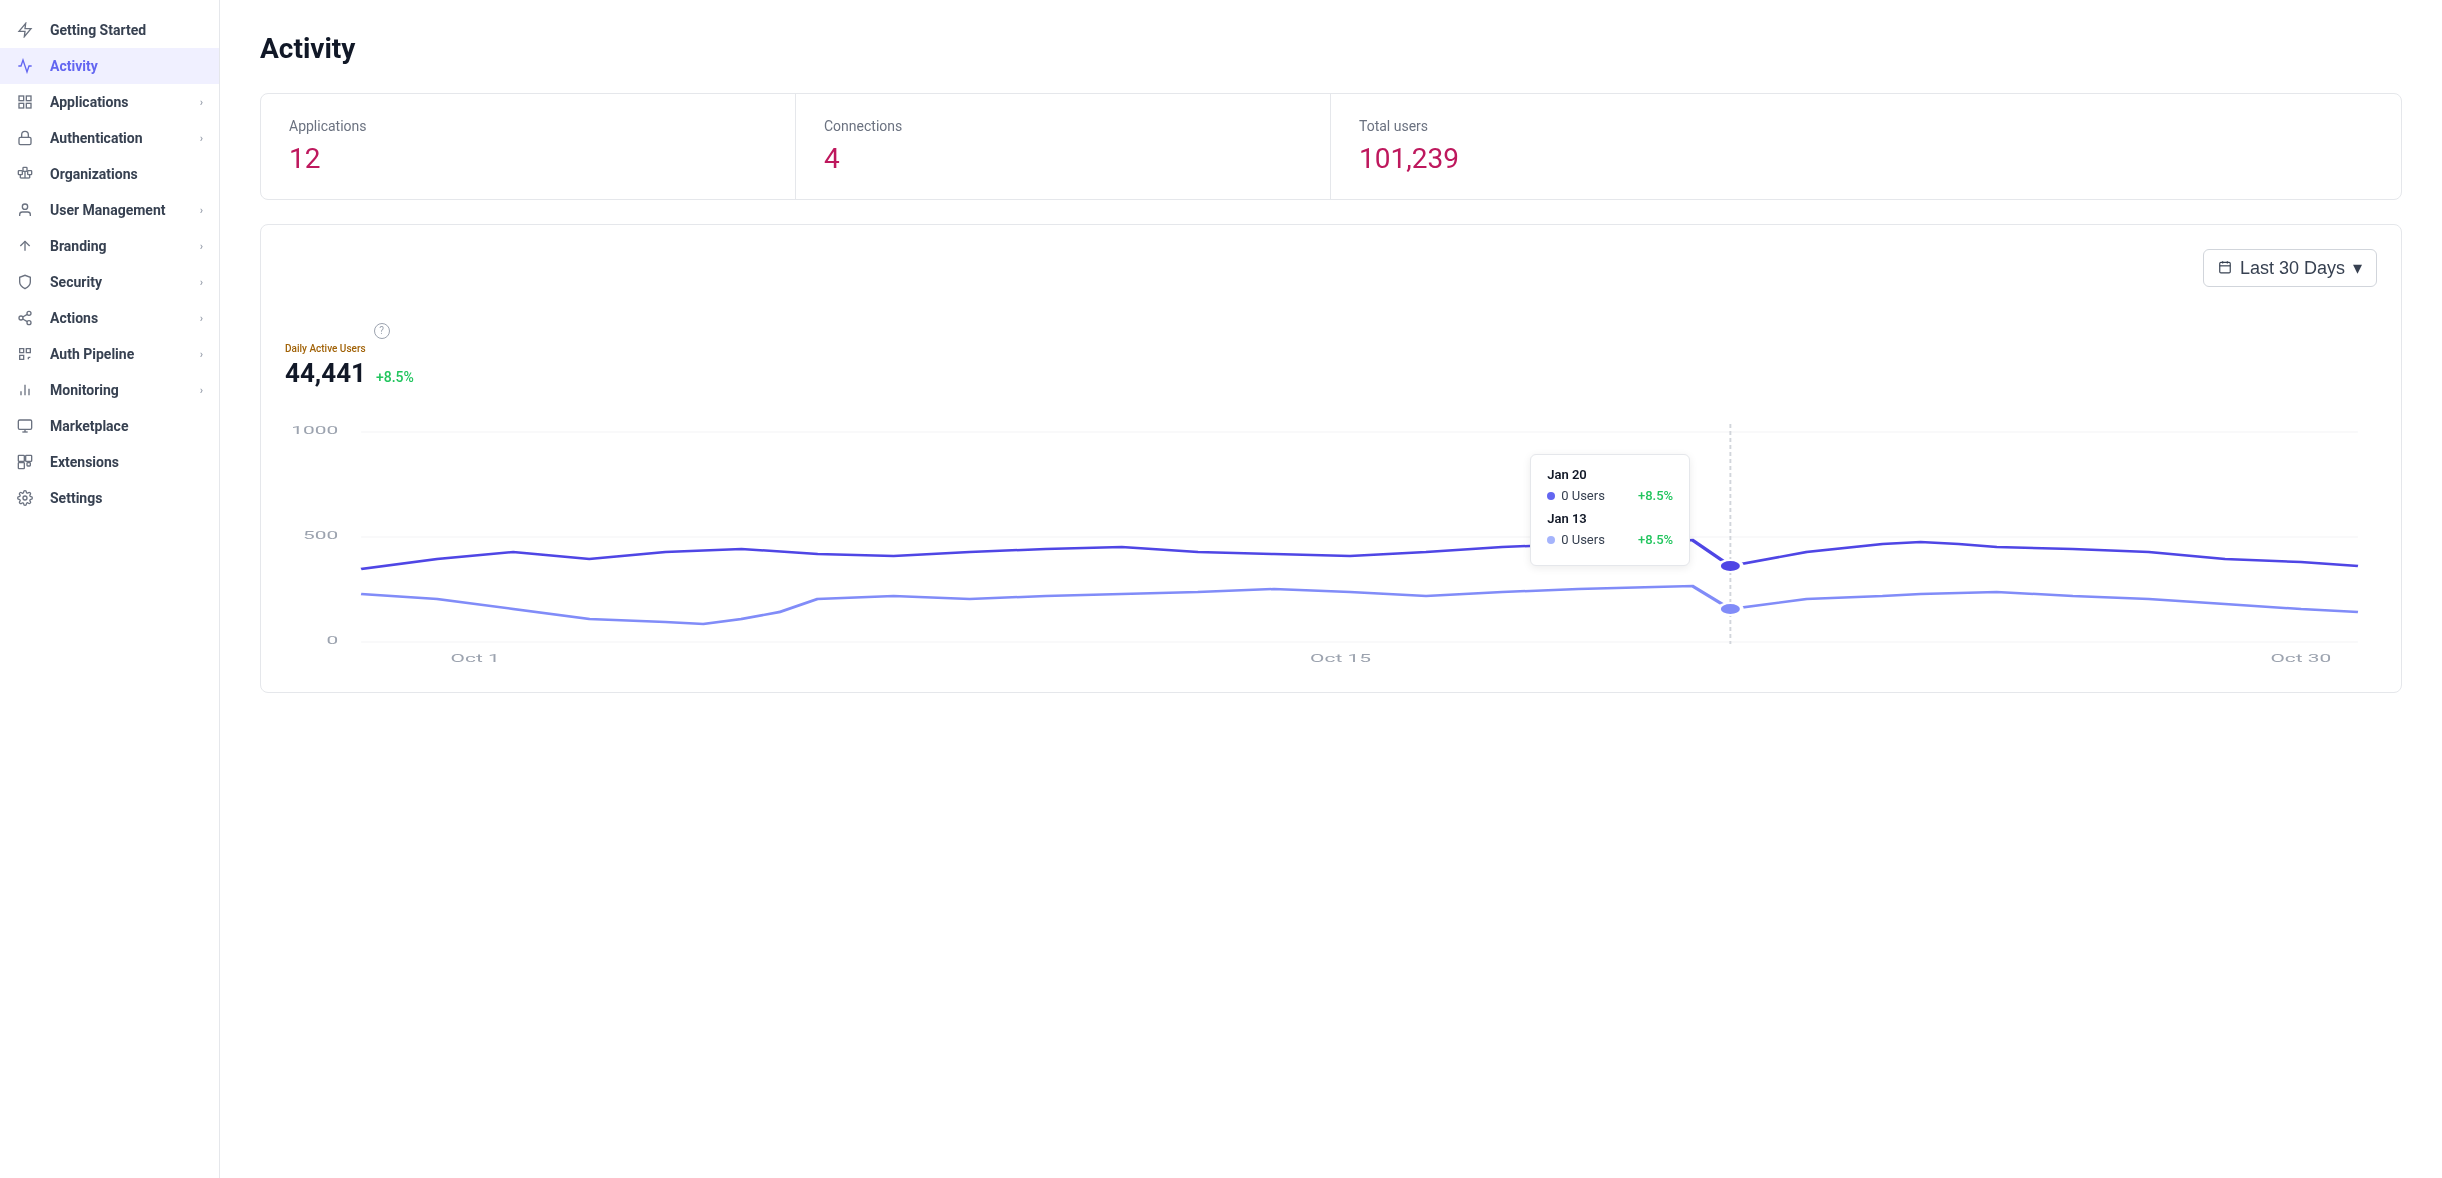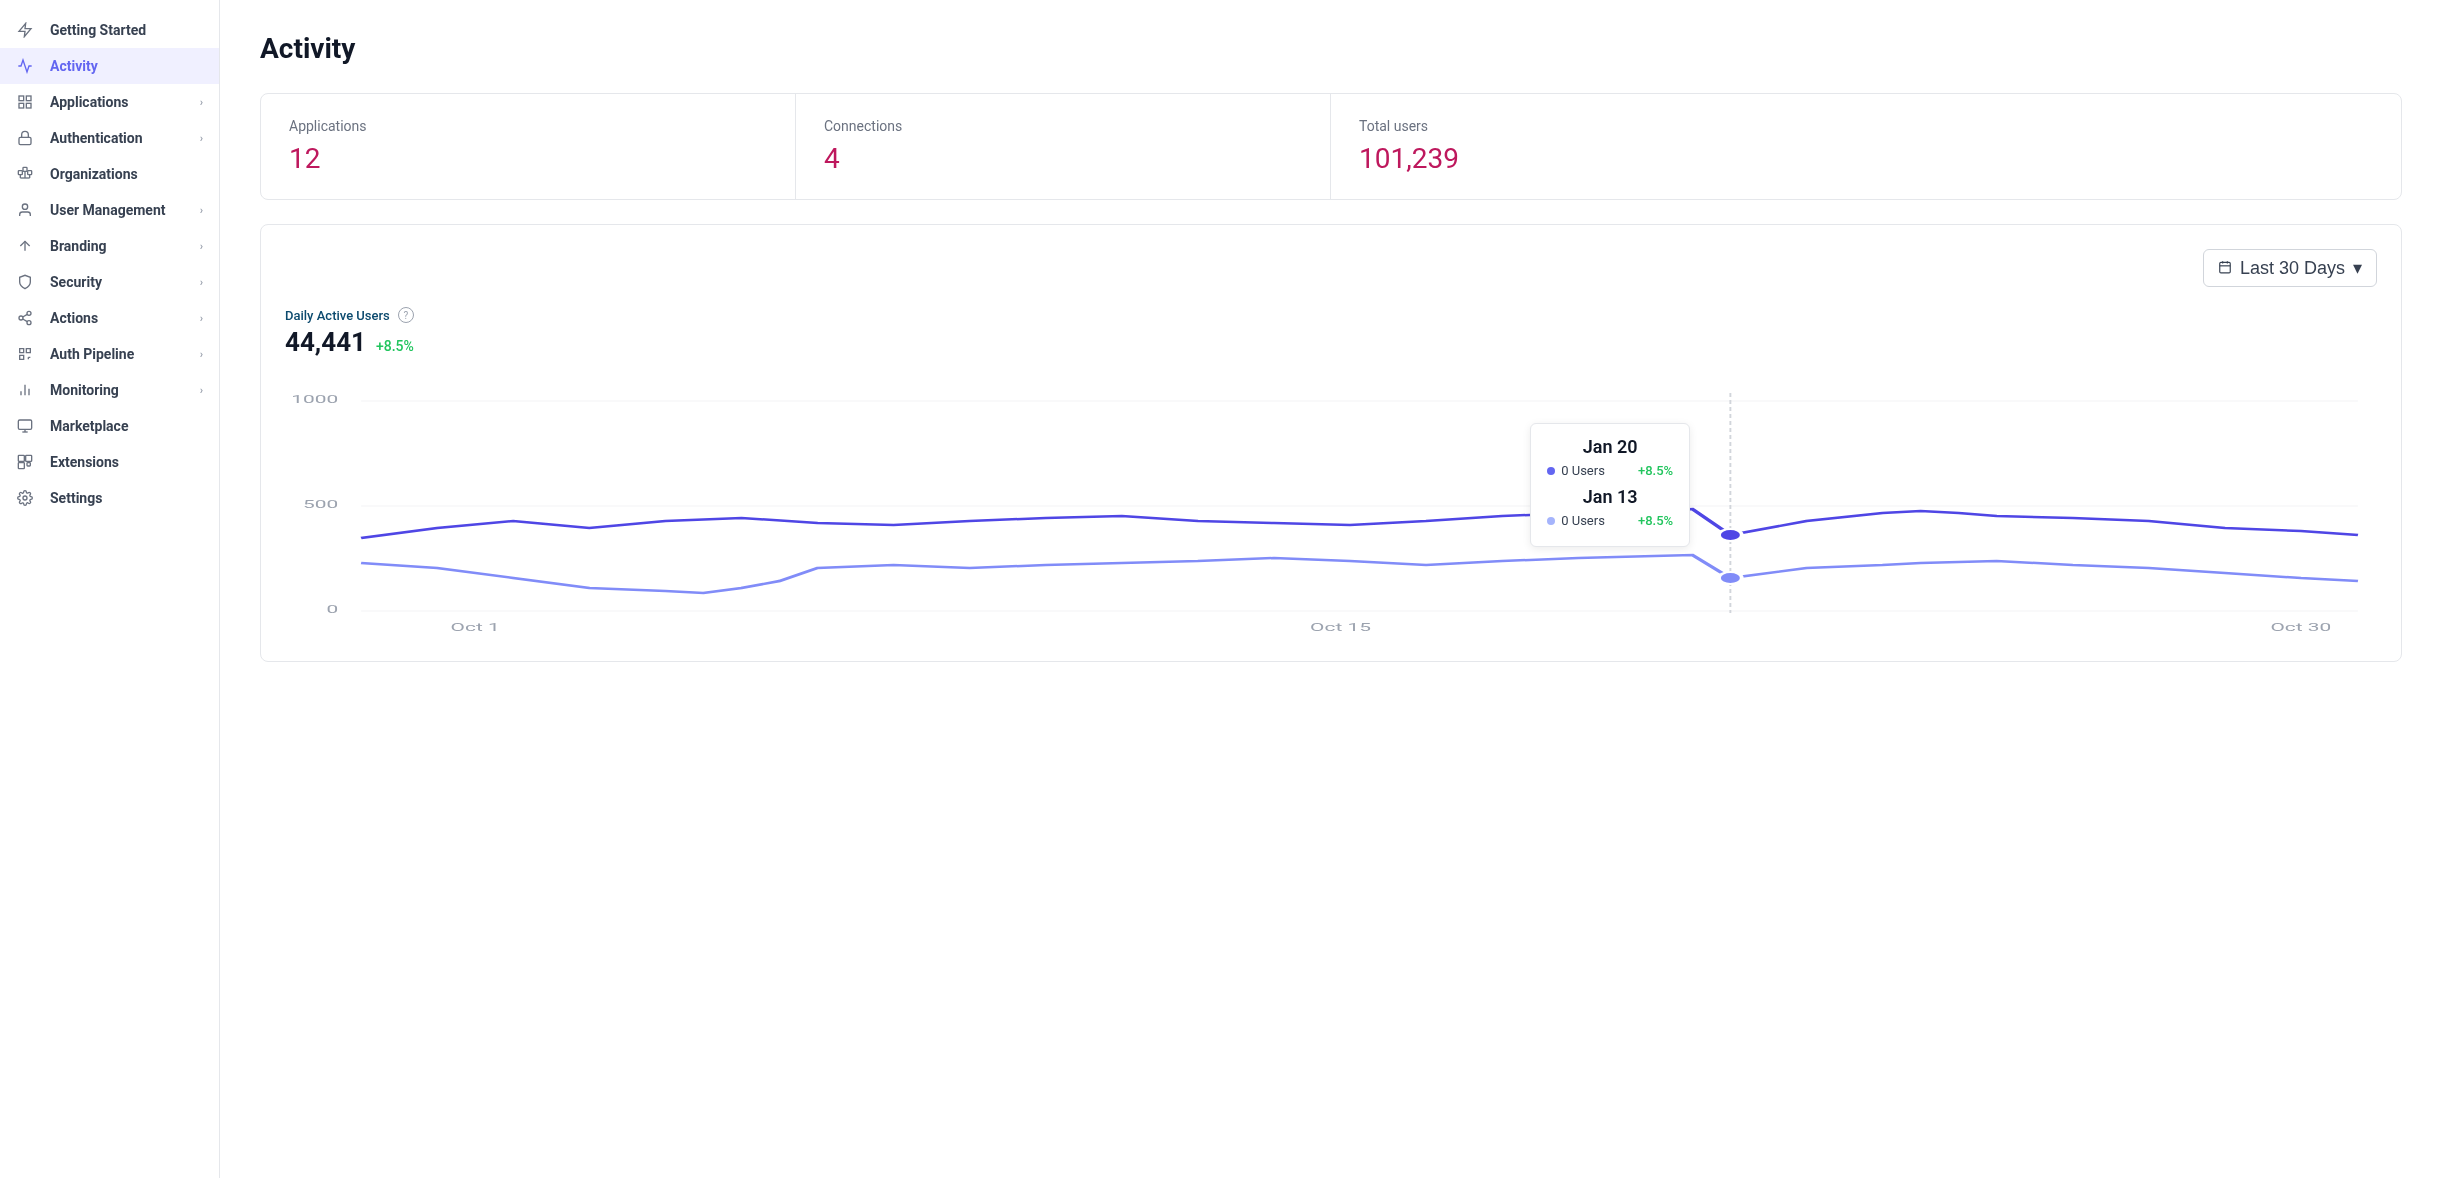--- a/index.html
+++ b/index.html
@@ -107,23 +107,24 @@
       background: #fff;
       cursor: pointer;
     }
     .chart-title-row {
       display: flex;
       align-items: center;
       gap: 8px;
       margin-bottom: 4px;
     }
     .chart-title {
-      font-size: 13px;
-      color: #0c4a6e;
+      font-size: 10px;
+      color: #a16207;
       font-weight: 500;
+      margin-top: 36px;
     }
     .chart-help {
       width: 16px;
       height: 16px;
       border: 1px solid #9ca3af;
       border-radius: 50%;
       display: flex;
       align-items: center;
       justify-content: center;
       font-size: 10px;
@@ -166,22 +167,21 @@
       border-radius: 6px;
       padding: 12px 16px;
       font-size: 13px;
       box-shadow: 0 2px 8px rgba(0,0,0,0.08);
       min-width: 160px;
     }
     .tooltip-date {
       font-weight: 600;
       color: #111827;
       margin-bottom: 6px;
-      font-size: 18px;
-      text-align: center;
+      font-size: 13px;
     }
     .tooltip-row {
       display: flex;
       align-items: center;
       gap: 6px;
       margin-bottom: 6px;
     }
     .tooltip-dot {
       width: 8px;
       height: 8px;

